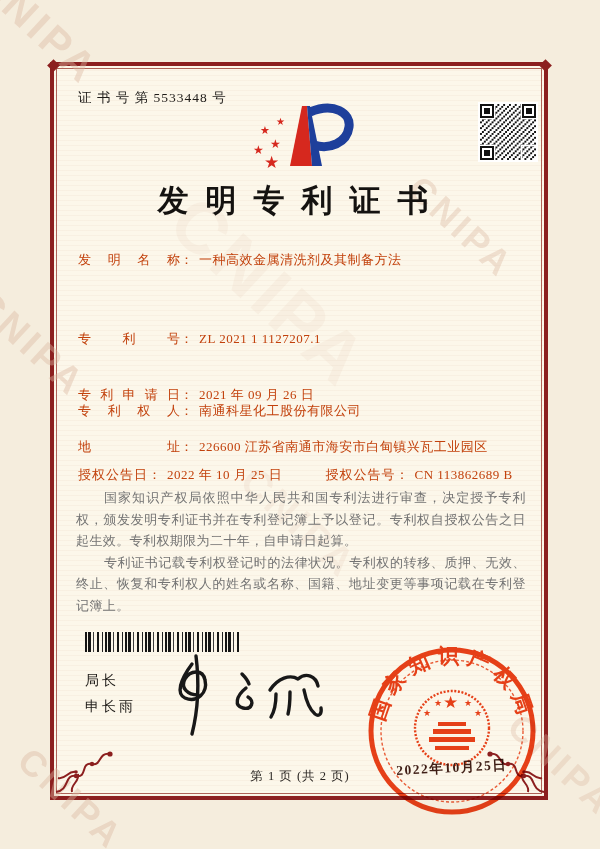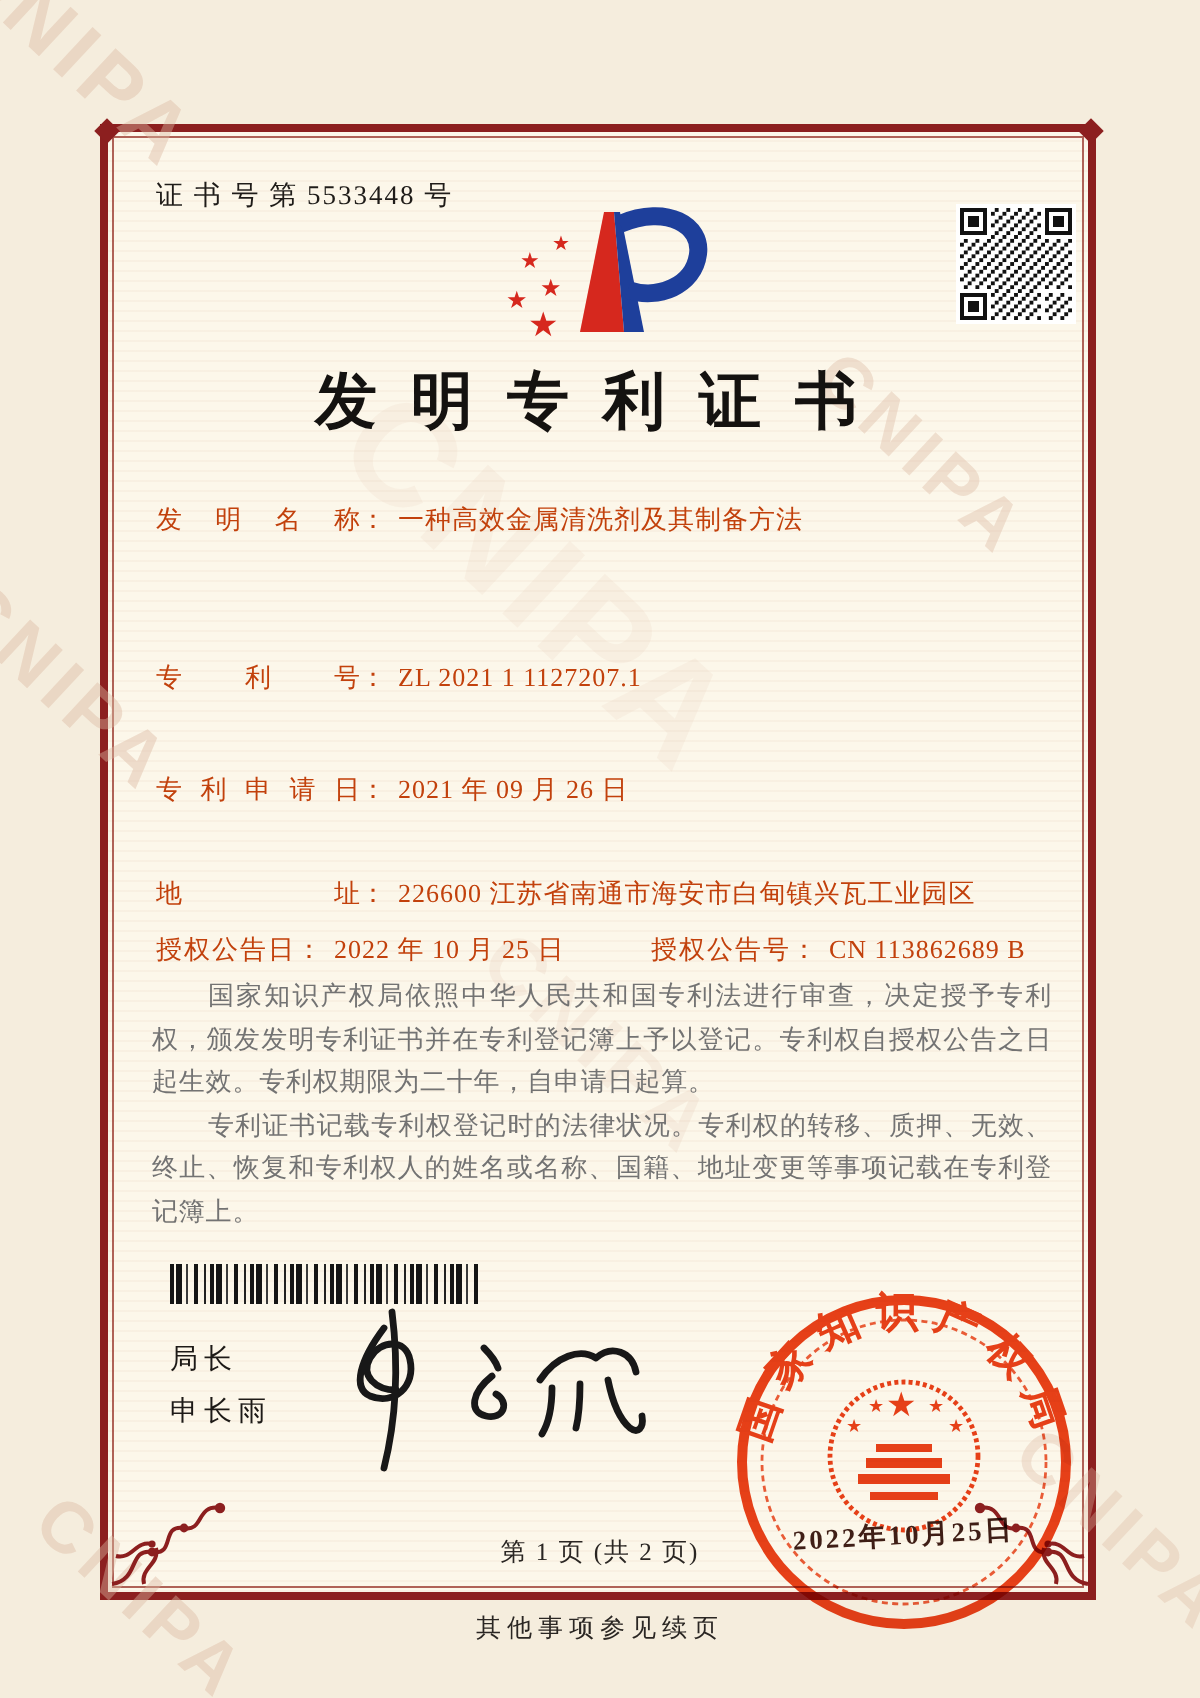--- a/index.html
+++ b/index.html
@@ -159,20 +159,23 @@
 
   <div class="frow" style="top:251px;">
     <span class="flabel">发明名称</span><span class="fcolon">：</span><span class="fvalue">一种高效金属清洗剂及其制备方法</span>
   </div>
   <div class="frow" style="top:330px;">
     <span class="flabel">专利号</span><span class="fcolon">：</span><span class="fvalue">ZL 2021 1 1127207.1</span>
   </div>
   <div class="frow" style="top:366px;margin-top:20px;">
     <span class="flabel">专利申请日</span><span class="fcolon">：</span><span class="fvalue">2021 年 09 月 26 日</span>
   </div>
+  <div class="frow" style="top:402px;">
+    <span class="flabel">专利权人</span><span class="fcolon">：</span><span class="fvalue">南通科星化工股份有限公司</span>
+  </div>
   <div class="frow" style="top:438px;">
     <span class="flabel">地址</span><span class="fcolon">：</span><span class="fvalue">226600 江苏省南通市海安市白甸镇兴瓦工业园区</span>
   </div>
   <div class="frow" style="top:466px;">
     <span>
       <span class="flabel" style="width:auto;letter-spacing:1px;">授权公告日</span><span class="fcolon">：</span><span class="fvalue">2022 年 10 月 25 日</span>
     </span>
     <span class="grant-pair2">
       <span class="flabel">授权公告号</span><span class="fcolon">：</span><span class="fvalue">CN 113862689 B</span>
     </span>
@@ -250,15 +253,14 @@
     </g>
     <g fill="#8c1f1f">
       <circle cx="6" cy="20" r="2.6"></circle>
         <circle cx="24" cy="30" r="2.2"></circle>
         <circle cx="40" cy="42" r="2.2"></circle>
         <circle cx="40" cy="38" r="1.8"></circle>
     </g>
   </svg>
 
   <div class="page-info">第 1 页 (共 2 页)</div>
-  <div class="footer-note">其他事项参见续页</div>
 
 </div>
 
 </body></html>

